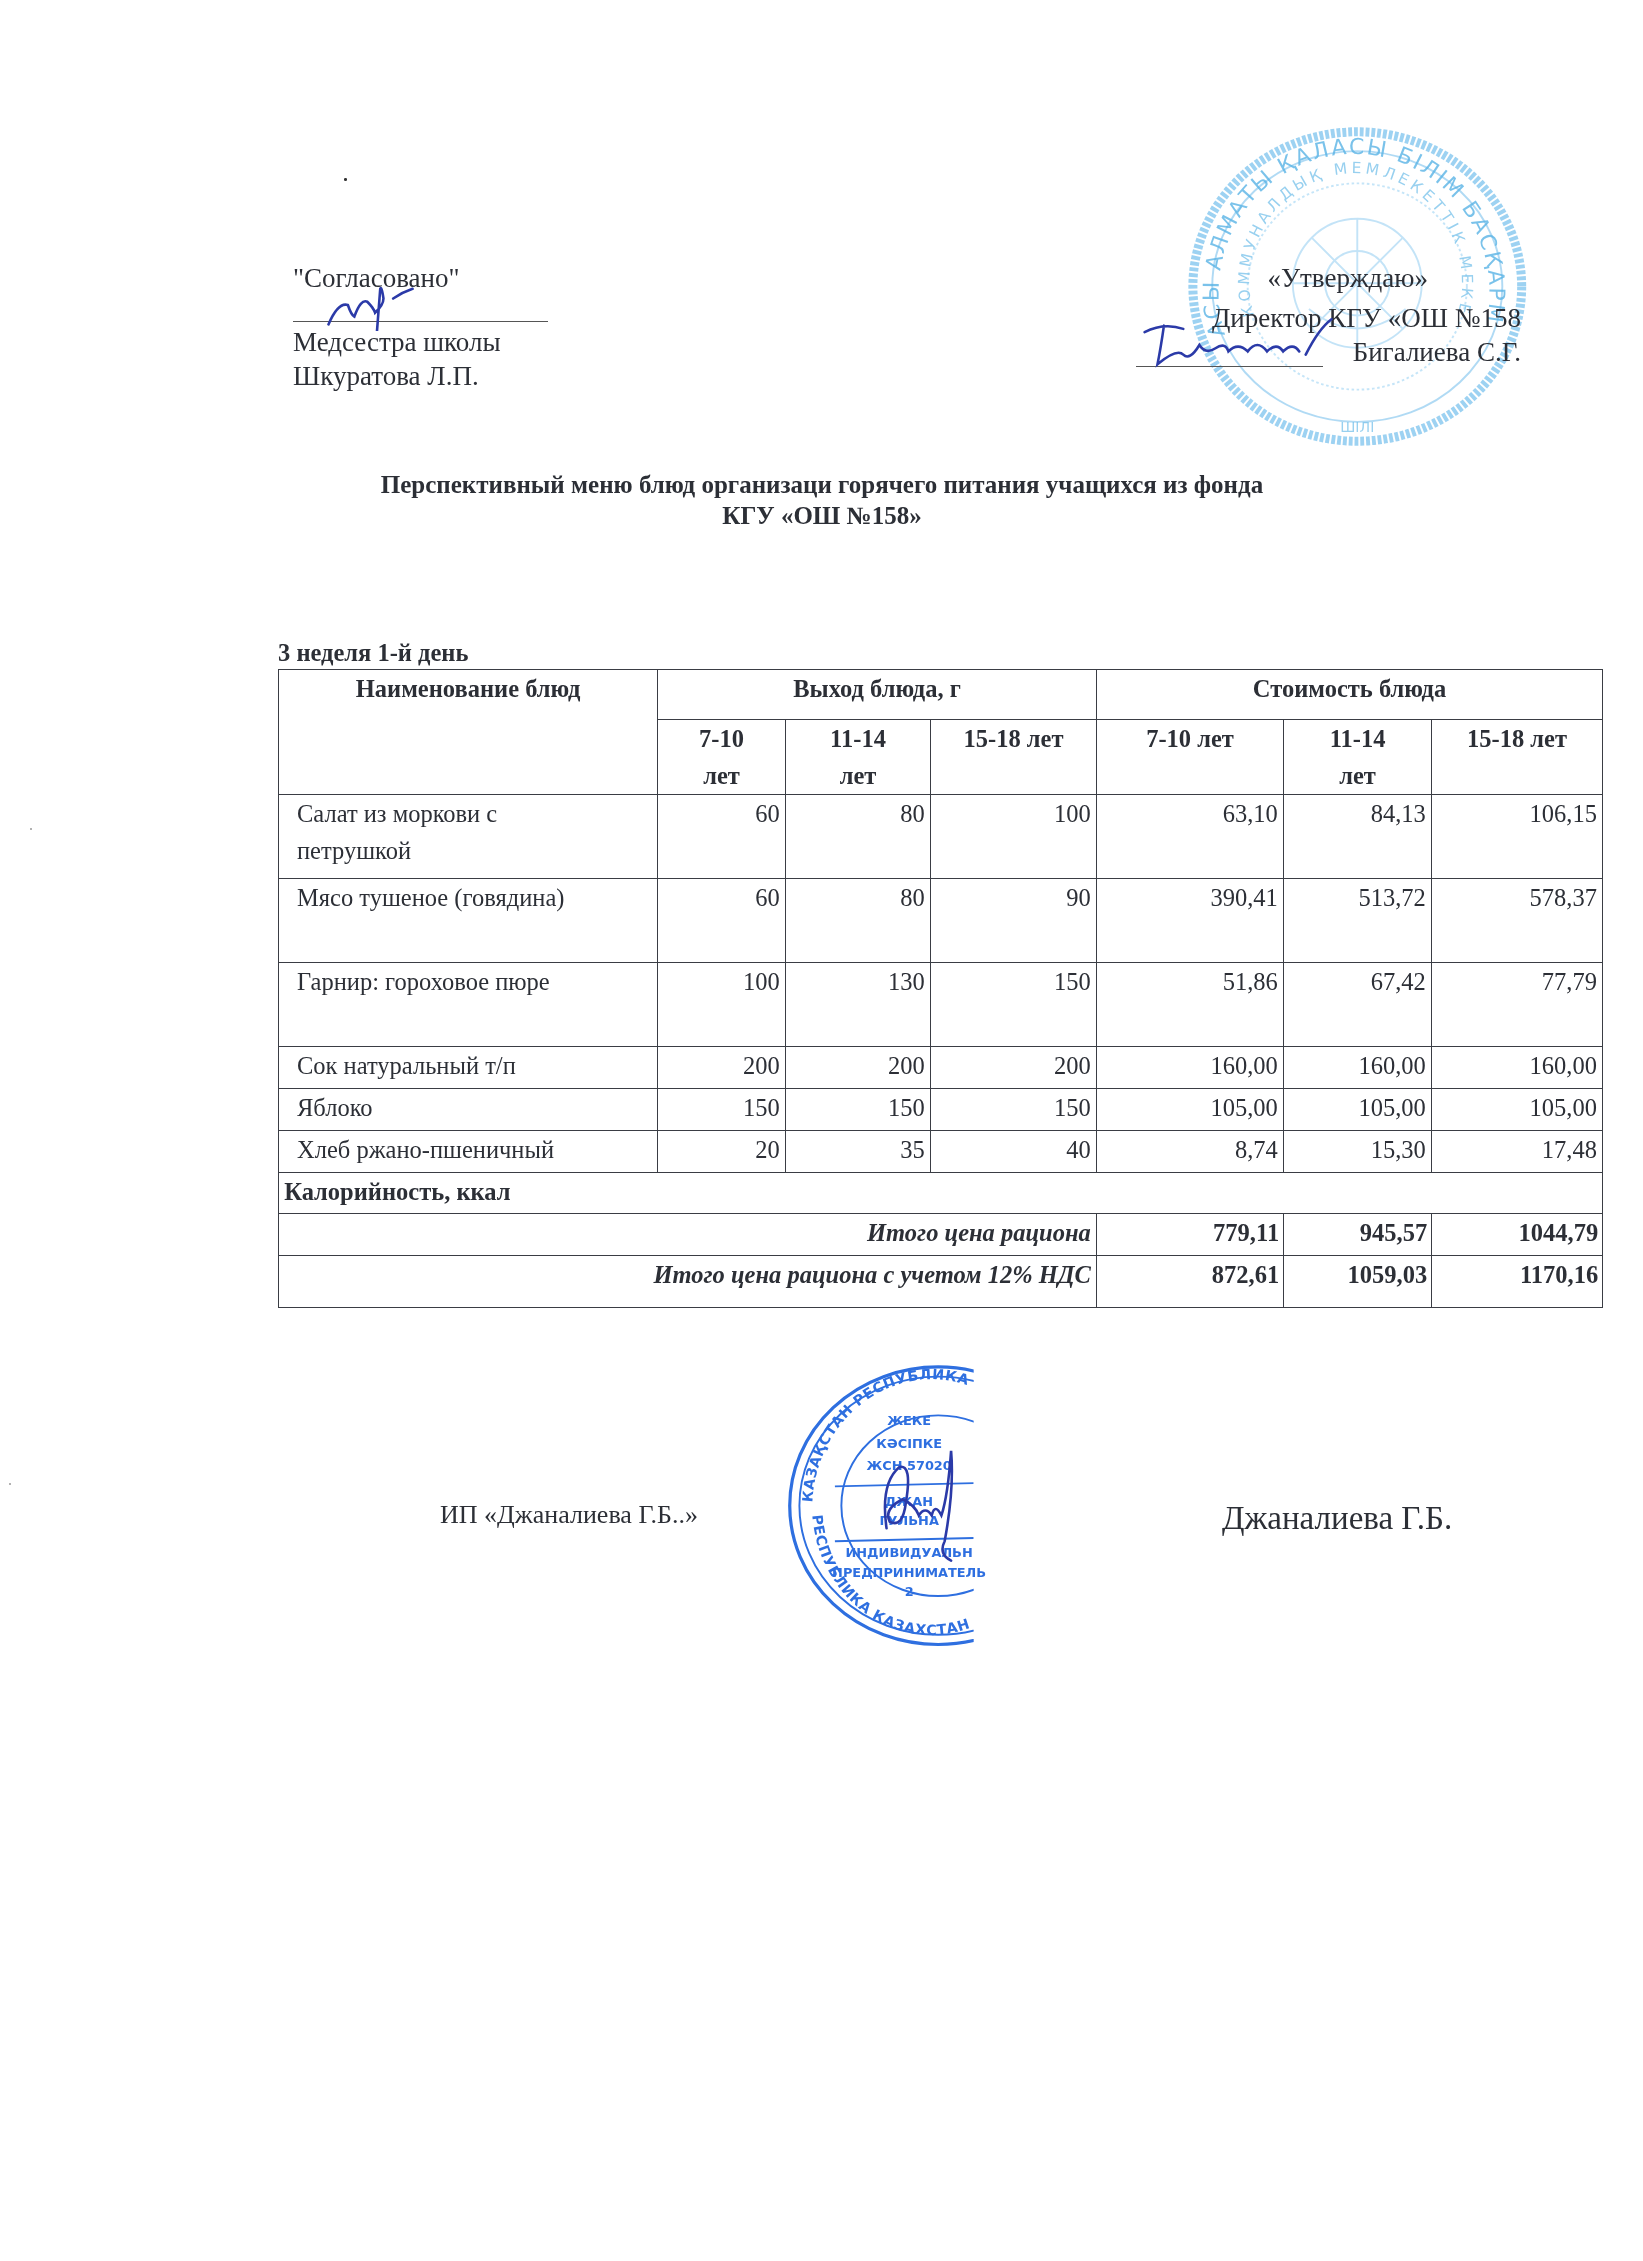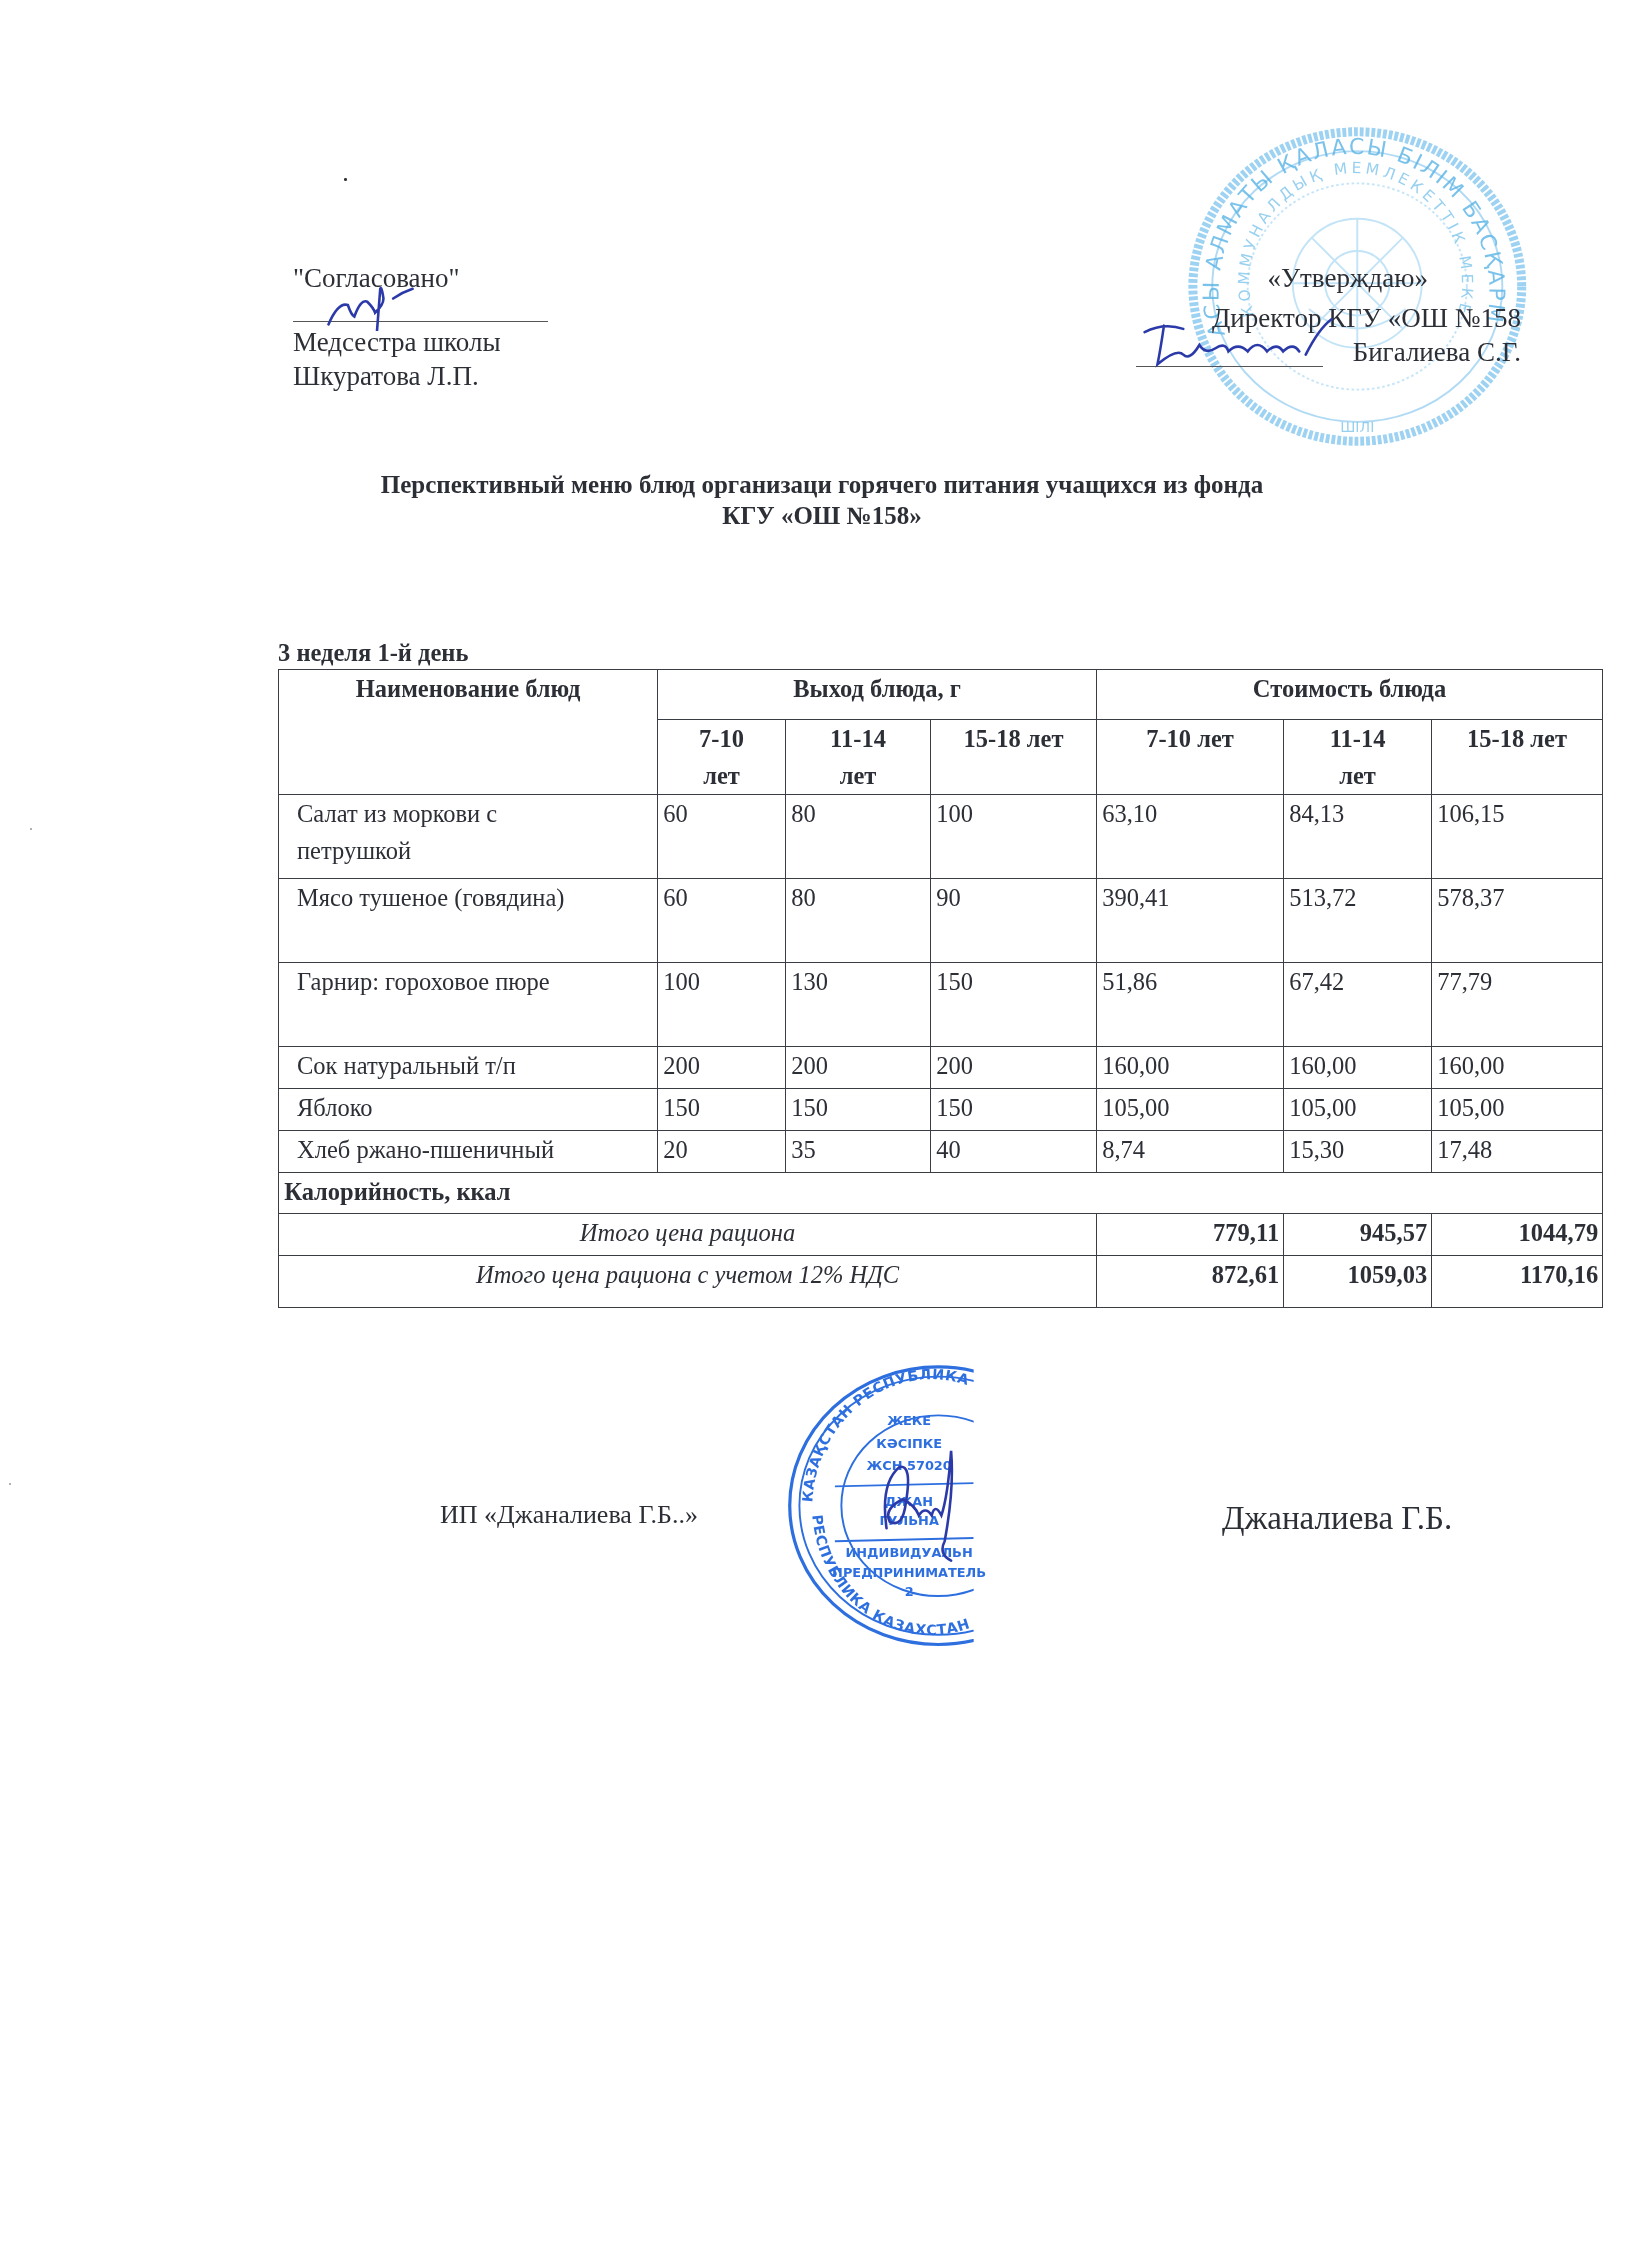--- a/index.html
+++ b/index.html
@@ -26,23 +26,23 @@
     #title-block { left: 0; width: 1644px; top: 469px; text-align: center; font-weight: bold; font-size: 25px; line-height: 31px; }
 
     #week-day { left: 278px; top: 638px; font-weight: bold; font-size: 24.5px; }
 
     
     #menu-table { position: absolute; left: 278px; top: 669px; width: 1323px; border-collapse: collapse; table-layout: fixed; }
     #menu-table td, #menu-table th {
       border: 1.3px solid #3a3d44; font-size: 24.5px; line-height: 37px; vertical-align: top; padding: 0 5.2px; font-weight: normal;
     }
     #menu-table th { font-weight: bold; text-align: center; }
-    #menu-table td.num { text-align: left; }
+    #menu-table td.num { text-align: right; }
     #menu-table td.name { text-align: left; padding-left: 18px; }
-    #menu-table td.total-label { font-weight: normal; font-style: italic; text-align: center; }
+    #menu-table td.total-label { font-weight: bold; font-style: italic; text-align: right; }
     #menu-table td.total-num { font-weight: bold; text-align: right; padding-right: 3.9px; }
     #menu-table td.cal-label { font-weight: bold; text-align: left; }
 
     
     #ip-name { left: 440px; top: 1499px; font-size: 26px; }
     #ip-signer { left: 1222px; top: 1499px; font-size: 33px; }
 
     .speck { position: absolute; width: 2.6px; height: 3.2px; background: #333; border-radius: 1.3px; }
   </style>
 </head>

